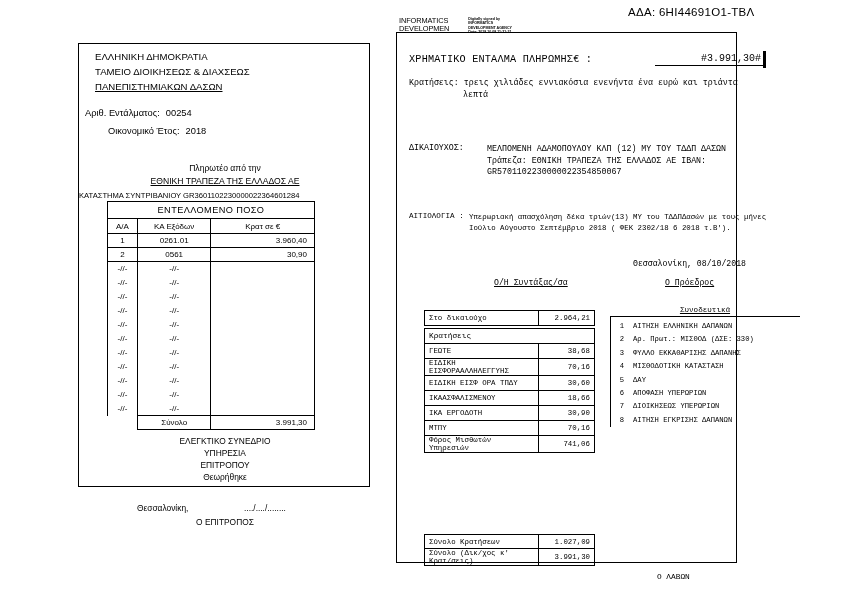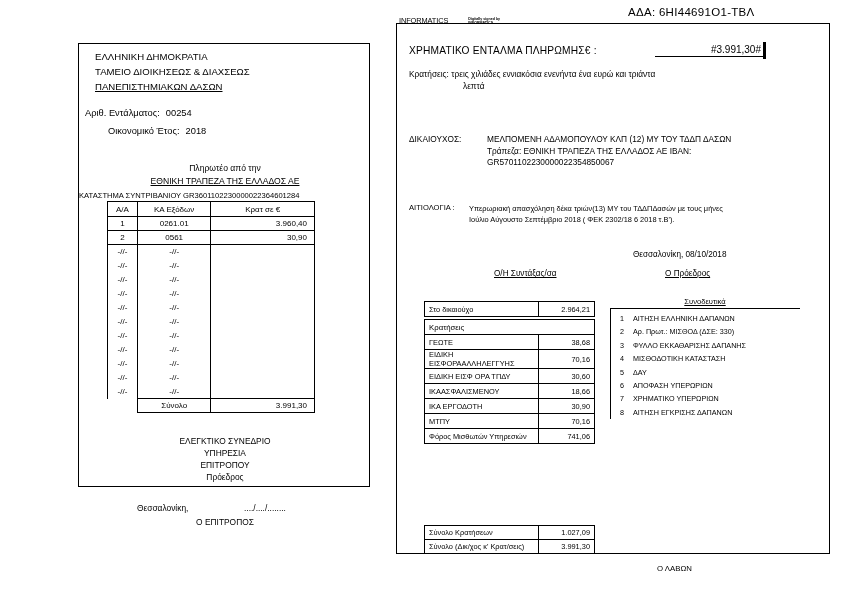--- a/index.html
+++ b/index.html
@@ -50,21 +50,21 @@
     font-family: "Liberation Sans", sans-serif;
   }
 
   
   .panel {
     position: absolute;
     border: 1px solid #000;
     background: #fff;
   }
   #panel-left  { left: 78px;  top: 43px; width: 292px; height: 444px; }
-  #panel-right { left: 396px; top: 23px; width: 434px; height: 531px; }
+  #panel-right { left: 396px; top: 32px; width: 341px; height: 531px; font-family: Liberation Mono, monospace; }
 
   
   .l-org {
     position: absolute;
     left: 16px;
     font-size: 9.6px;
     white-space: nowrap;
   }
   .l-org.u { text-decoration: underline; }
 
@@ -327,20 +327,23 @@
 
     <div class="l-pay" style="top:119px;">Πληρωτέο από την</div>
     <div class="l-pay u" style="top:132px;"><span>ΕΘΝΙΚΗ ΤΡΑΠΕΖΑ ΤΗΣ ΕΛΛΑΔΟΣ ΑΕ</span></div>
     <div class="l-bank" style="top:147px;">
       <span>ΚΑΤΑΣΤΗΜΑ ΣΥΝΤΡΙΒΑΝΙΟΥ</span>
       <span>GR3601102230000022364601284</span>
     </div>
 
     <table id="amounts">
       <tbody>
+          <tr>
+        <td class="title" colspan="3">ΕΝΤΕΛΛΟΜΕΝΟ ΠΟΣΟ</td>
+      </tr>
       <tr>
         <th class="hd c-aa">Α/Α</th>
         <th class="hd c-kae">ΚΑ Εξόδων</th>
         <th class="hd c-amt" style="text-align:center;padding:0;">Κρατ σε €</th>
       </tr>
       <tr>
         <td class="c-aa">1</td>
         <td class="c-kae">0261.01</td>
         <td class="c-amt">3.960,40</td>
       </tr>
@@ -408,21 +411,21 @@
         <td class="nob"></td>
         <td class="c-kae lbl">Σύνολο</td>
         <td class="c-amt">3.991,30</td>
       </tr>
     </tbody>
       </table>
 
     <div class="l-foot" style="top:392px;">ΕΛΕΓΚΤΙΚΟ ΣΥΝΕΔΡΙΟ</div>
     <div class="l-foot" style="top:404px;">ΥΠΗΡΕΣΙΑ</div>
     <div class="l-foot" style="top:416px;">ΕΠΙΤΡΟΠΟΥ</div>
-    <div class="l-foot" style="top:428px;">Πρόεδρος</div>
+    <div class="l-foot" style="top:428px;">Θεωρήθηκε</div>
 
     <div class="l-sig-row" style="top:459px;">
       <span class="city">Θεσσαλονίκη,</span>
       <span class="dots">..../..../........</span>
     </div>
     <div class="l-foot" style="top:473px;">Ο ΕΠΙΤΡΟΠΟΣ</div>
   </div>
 
   <div class="panel" id="panel-right">
 
@@ -535,21 +538,21 @@
         <div class="at-item">
           <span class="at-num">5</span>
           <span class="at-txt">ΔΑΥ</span>
         </div>
         <div class="at-item">
           <span class="at-num">6</span>
           <span class="at-txt">ΑΠΟΦΑΣΗ ΥΠΕΡΩΡΙΩΝ</span>
         </div>
         <div class="at-item">
           <span class="at-num">7</span>
-          <span class="at-txt">ΧΡΗΜΑΤΙΚΟ ΥΠΕΡΩΡΙΩΝ</span>
+          <span class="at-txt">ΔΙΟΙΚΗΣΕΩΣ ΥΠΕΡΩΡΙΩΝ</span>
         </div>
         <div class="at-item">
           <span class="at-num">8</span>
           <span class="at-txt">ΑΙΤΗΣΗ ΕΓΚΡΙΣΗΣ ΔΑΠΑΝΩΝ</span>
         </div>
       </div>
     </div>
 
     <div class="r-bottom">Ο ΛΑΒΩΝ</div>
   </div>

